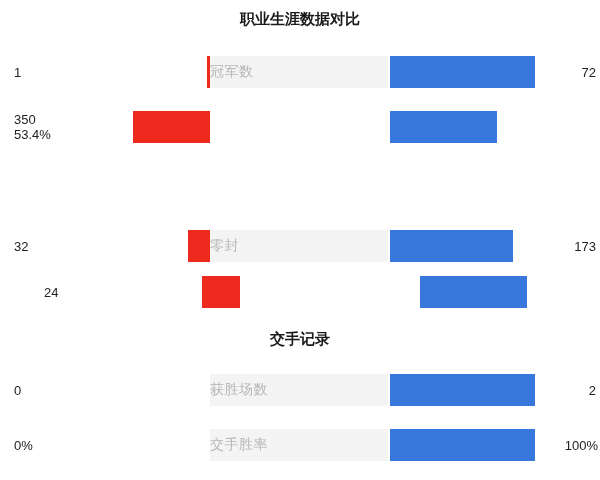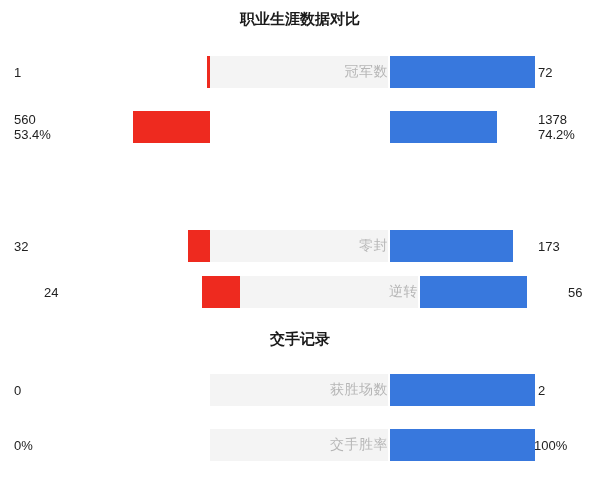--- a/index.html
+++ b/index.html
@@ -55,39 +55,39 @@
   
   .right-vals {
     position: absolute;
     left: 538px;
     top: 0;
     width: 58px;
     height: 44px;
     display: flex;
     flex-direction: column;
     justify-content: center;
-    align-items: flex-start;
+    align-items: flex-end;
     text-align: right;
     font-size: 13px;
     color: #222222;
     line-height: 15px;
   }
   .right-vals.tight { left: 534px; width: 64px; }
 
   
   .band {
     position: absolute;
     left: 210px;
     top: 6px;
     width: 178px;
     height: 32px;
     background: #f4f4f4;
     display: flex;
     align-items: center;
-    justify-content: flex-end;
+    justify-content: flex-start;
   }
   .band-label {
     font-size: 14px;
     color: #b6b6b6;
     letter-spacing: 0.5px;
     white-space: nowrap;
   }
 
   
   .bar {
@@ -116,29 +116,25 @@
     </div>
     <div class="bar bar-right" style="width:145px;"></div>
     <div class="right-vals">
       <span>72</span>
       <span></span>
     </div>
   </div>
 
   <div class="stat-row" id="career-row-1" style="top:105px;">
     <div class="left-vals">
-      <span>560</span>
+      <span>350</span>
       <span>53.4%</span>
     </div>
     <div class="bar bar-left" style="width:77px;"></div>
     <div class="bar bar-right" style="width:107px;"></div>
-    <div class="right-vals">
-      <span>1378</span>
-      <span>74.2%</span>
-    </div>
   </div>
 
 
   <div class="stat-row" id="career-row-3" style="top:224px;">
     <div class="left-vals">
       <span>32</span>
       <span></span>
     </div>
     <div class="bar bar-left" style="width:22px;"></div>
     <div class="band">
@@ -150,23 +146,20 @@
       <span></span>
     </div>
   </div>
 
   <div class="stat-row" id="career-row-4" style="top:270px;margin-left:30px;">
     <div class="left-vals">
       <span>24</span>
       <span></span>
     </div>
     <div class="bar bar-left" style="width:38px;"></div>
-    <div class="band">
-      <span class="band-label">逆转</span>
-    </div>
     <div class="bar bar-right" style="width:107px;"></div>
     <div class="right-vals">
       <span>56</span>
       <span></span>
     </div>
   </div>
 
   <div class="section-title" id="h2h-title">交手记录</div>
 
   <div class="stat-row" id="h2h-row-0" style="top:368px;">

